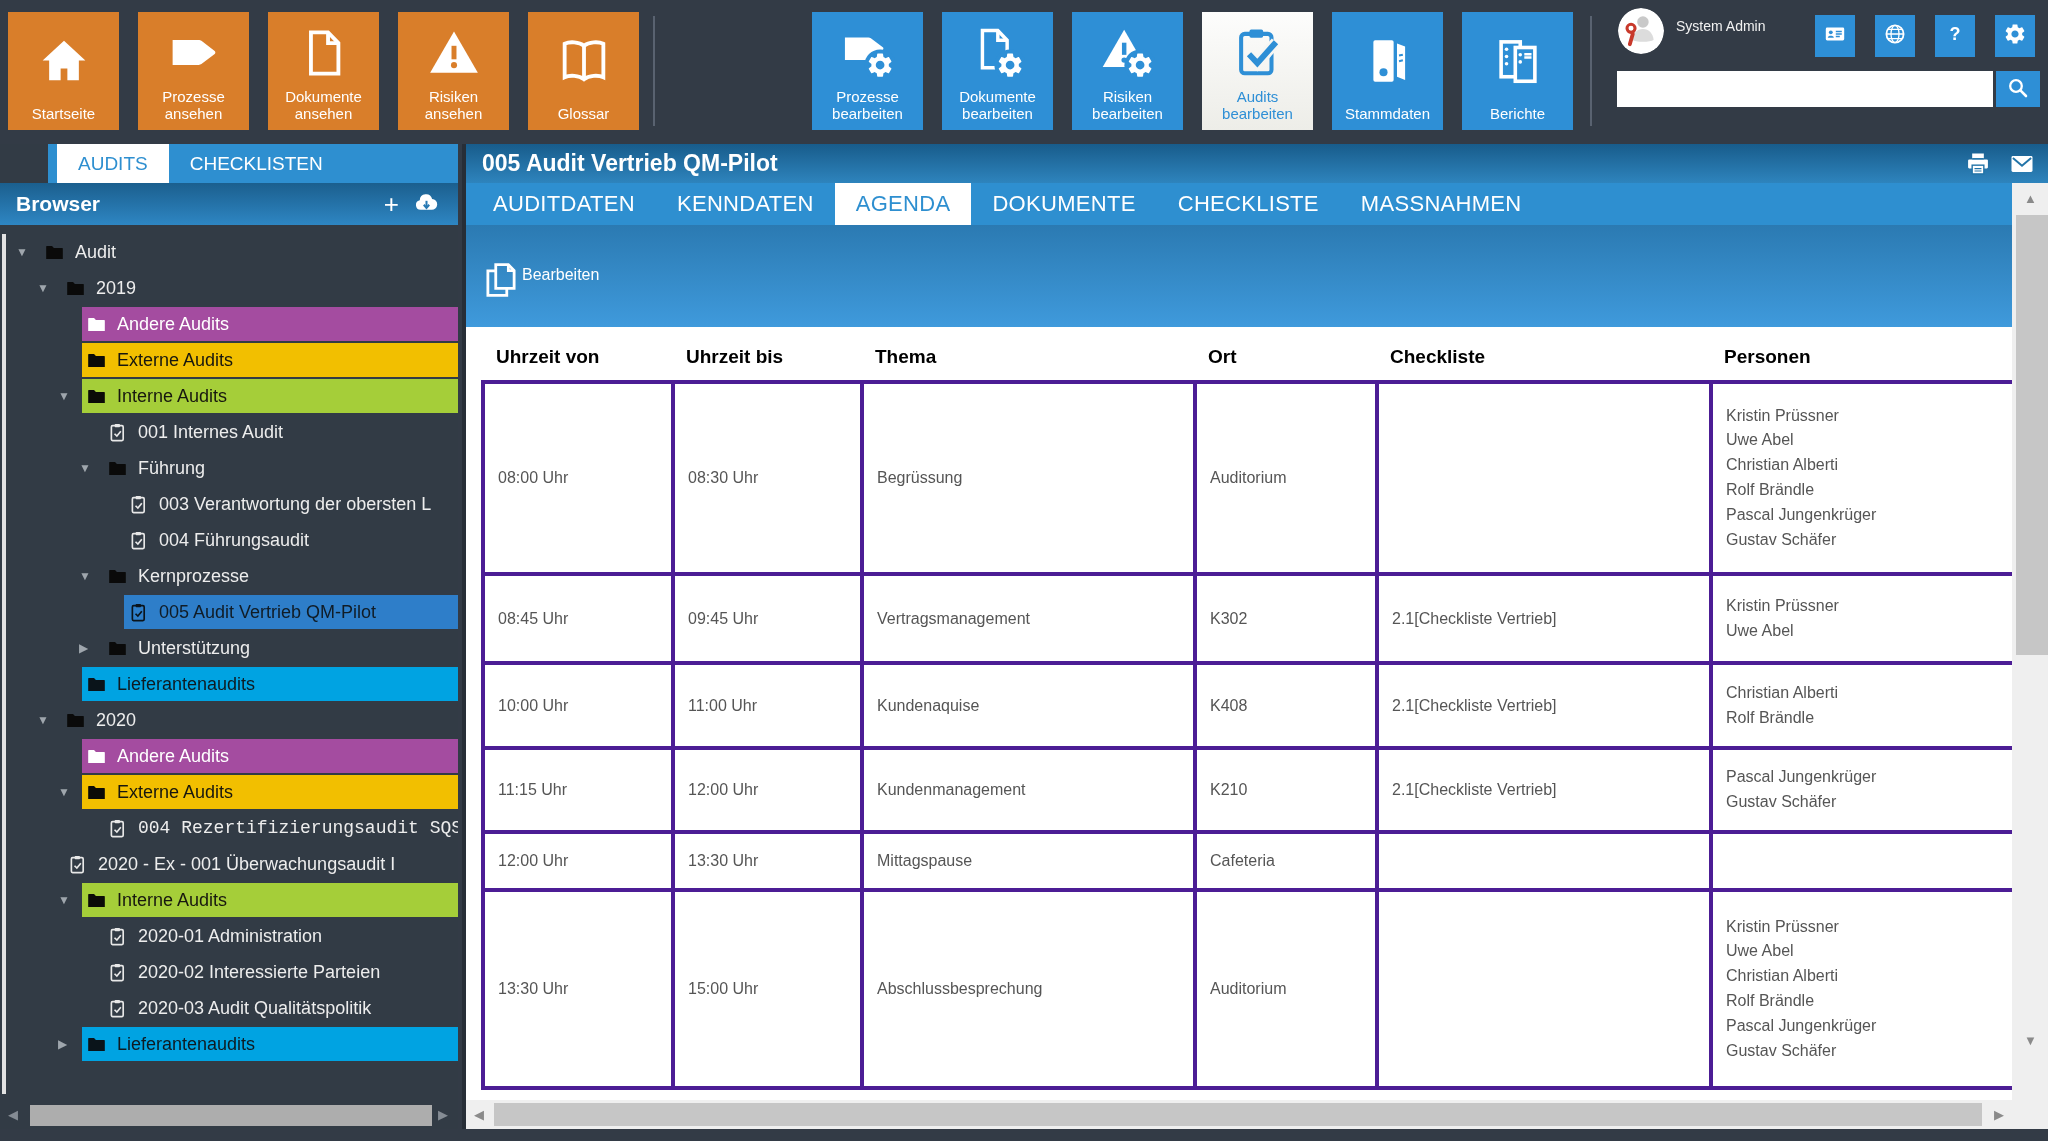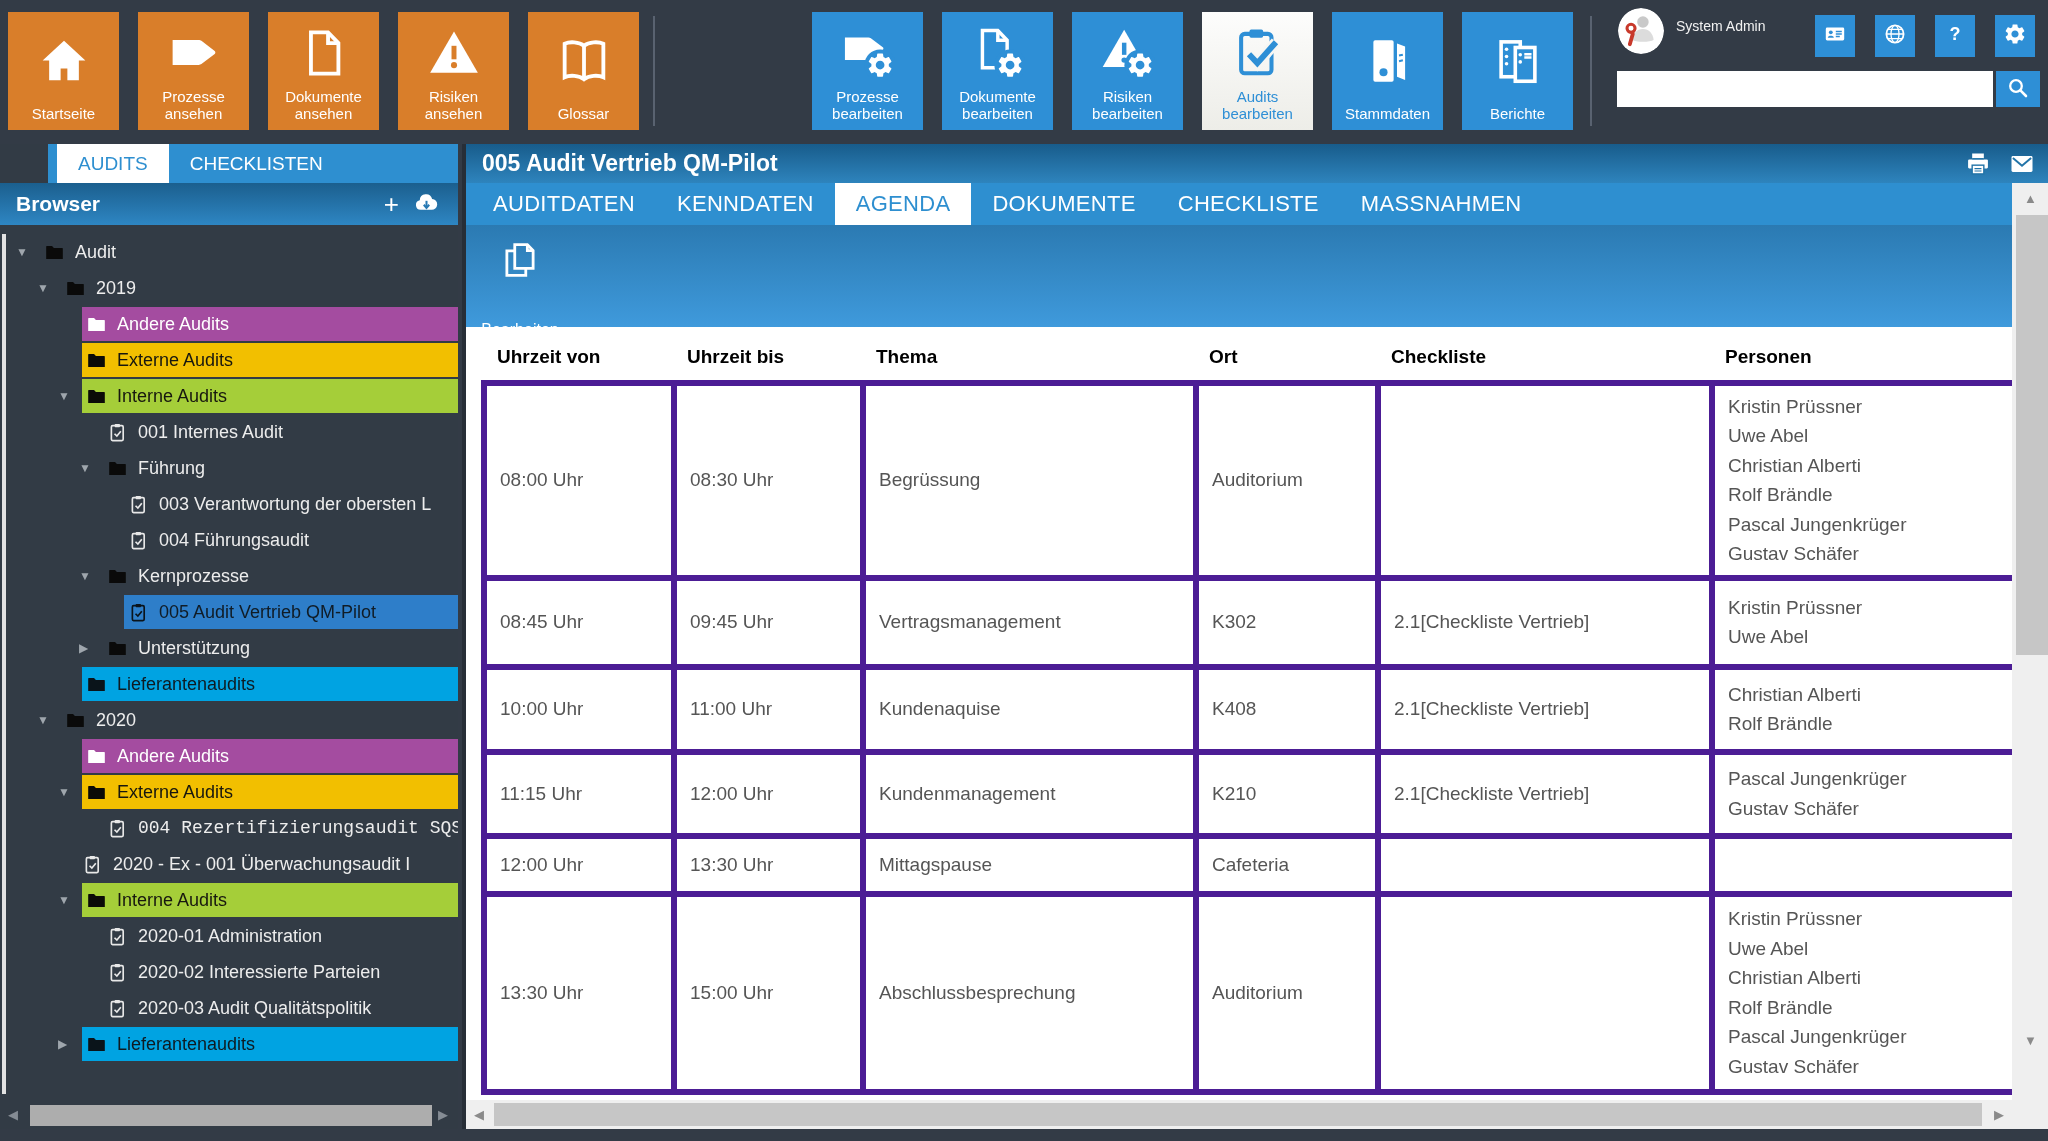--- a/index.html
+++ b/index.html
@@ -50,28 +50,28 @@
   .title-bar{position:absolute;left:0;top:0;width:100%;height:39px;background:linear-gradient(#185C8B,#2E84BD);
              display:flex;align-items:center;color:#fff;}
   .page-title{font-size:23px;font-weight:bold;padding-left:16px;}
   .title-actions{margin-left:auto;display:flex;gap:16px;padding-right:16px;}
   .title-actions .ticon-btn{cursor:pointer;display:flex;align-items:center;}
   .main-tabs{position:absolute;left:0;top:39px;width:1546px;height:42px;background:#2E8FD0;display:flex;
              padding-left:6px;box-sizing:border-box;font-size:22px;}
   .main-tab{display:flex;align-items:center;padding:0 21px;color:#fff;letter-spacing:.3px;cursor:pointer;}
   .main-tab.active{background:#fff;color:#2E8FD0;}
   .toolbar{position:absolute;left:0;top:81px;width:1546px;height:102px;background:linear-gradient(#2B7AB2,#3F9ADC);}
-  .tool-btn{position:absolute;left:6px;top:8px;width:96px;height:88px;display:flex;flex-direction:column;
-            align-items:center;color:#fff;cursor:pointer;gap:40px;}
+  .tool-btn{position:absolute;left:14px;top:8px;width:96px;height:88px;display:flex;flex-direction:row;
+            align-items:center;color:#fff;cursor:pointer;}
   .tool-btn .tb-icon{margin-top:6px;flex:1;display:flex;align-items:center;}
   .tool-btn .tb-label{font-size:16px;padding-bottom:4px;}
   table.agenda{position:absolute;left:15px;top:189px;width:1531px;border-collapse:collapse;table-layout:fixed;}
   table.agenda thead th{border:none;border-bottom:2px solid #000;font-size:19px;font-weight:bold;color:#000;
                         text-align:left;padding:0 0 0 13px;height:47px;vertical-align:middle;}
-  table.agenda tbody td{border:6px solid #4c1d95;font-size:19px;color:#555;vertical-align:middle;
+  table.agenda tbody td{border:4px solid #4c1d95;font-size:16px;color:#555;vertical-align:middle;
                         padding:6px 8px 6px 13px;overflow:hidden;}
   table.agenda .names div{line-height:1.55;}
   .main-hscroll{position:absolute;left:0;top:956px;width:1546px;height:29px;background:#EFEFEF;}
   .main-hthumb{position:absolute;left:28px;top:3px;width:1488px;height:23px;background:#C6C6C6;cursor:pointer;}
   .main-hscroll .scroll-arrow{color:#8A8A8A;top:7px;}
   .vscroll{position:absolute;left:1546px;top:39px;width:40px;height:946px;background:#EFEFEF;}
   .vthumb{position:absolute;left:4px;top:32px;width:32px;height:440px;background:#C6C6C6;cursor:pointer;}
   .vscroll .scroll-arrow{left:12px;color:#8A8A8A;}
 </style>
 </head>
@@ -466,21 +466,21 @@
             <span class="ticon">
               <svg width="21" height="21" viewBox="0 0 24 24">
                 <rect x="5" y="4.2" width="13.5" height="17" rx="1.4" fill="none" stroke="#E8E8E8" stroke-width="1.9"></rect>
                 <rect x="8.8" y="2.2" width="6" height="3.8" rx="0.8" fill="#E8E8E8"></rect>
                 <path d="M8.6 13.4l2.7 2.7 4.5-5.5" fill="none" stroke="#E8E8E8" stroke-width="1.9"></path>
               </svg>
             </span>
             <span class="tlabel">004 Rezertifizierungsaudit SQS ISO 9</span>
           </span>
         </div>
-        <div class="tree-row" style="padding-left: 48px;">
+        <div class="tree-row" style="padding-left: 33px;">
           <span class="tw"></span>
           <span class="trc" style="background:transparent;color:#EDEDED">
             <span class="ticon">
               <svg width="21" height="21" viewBox="0 0 24 24">
                 <rect x="5" y="4.2" width="13.5" height="17" rx="1.4" fill="none" stroke="#E8E8E8" stroke-width="1.9"></rect>
                 <rect x="8.8" y="2.2" width="6" height="3.8" rx="0.8" fill="#E8E8E8"></rect>
                 <path d="M8.6 13.4l2.7 2.7 4.5-5.5" fill="none" stroke="#E8E8E8" stroke-width="1.9"></path>
               </svg>
             </span>
             <span class="tlabel">2020 - Ex - 001 Überwachungsaudit I</span>

